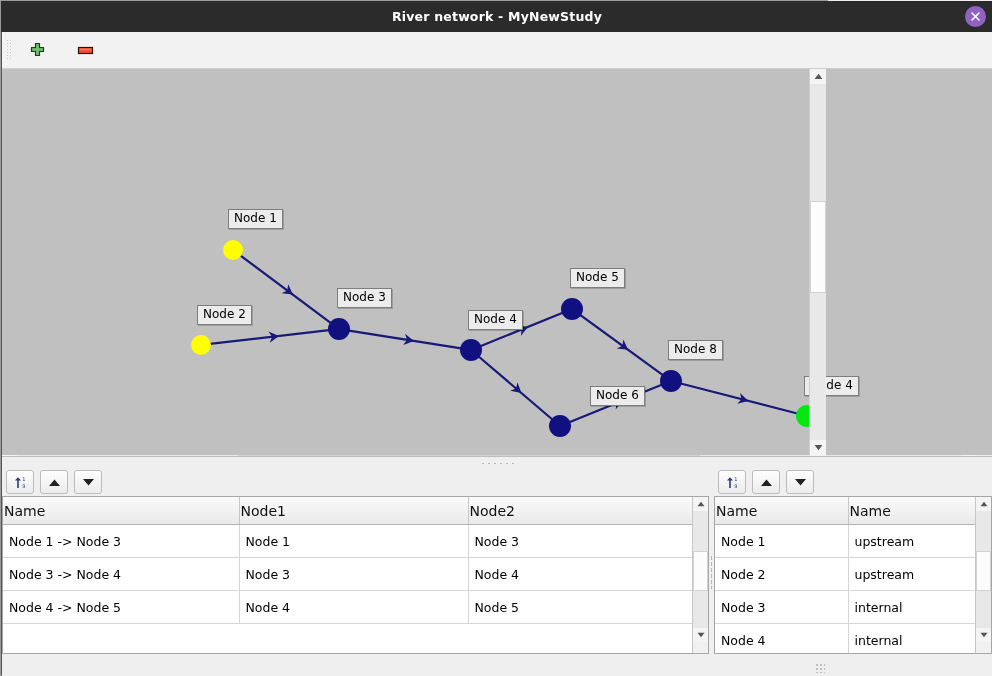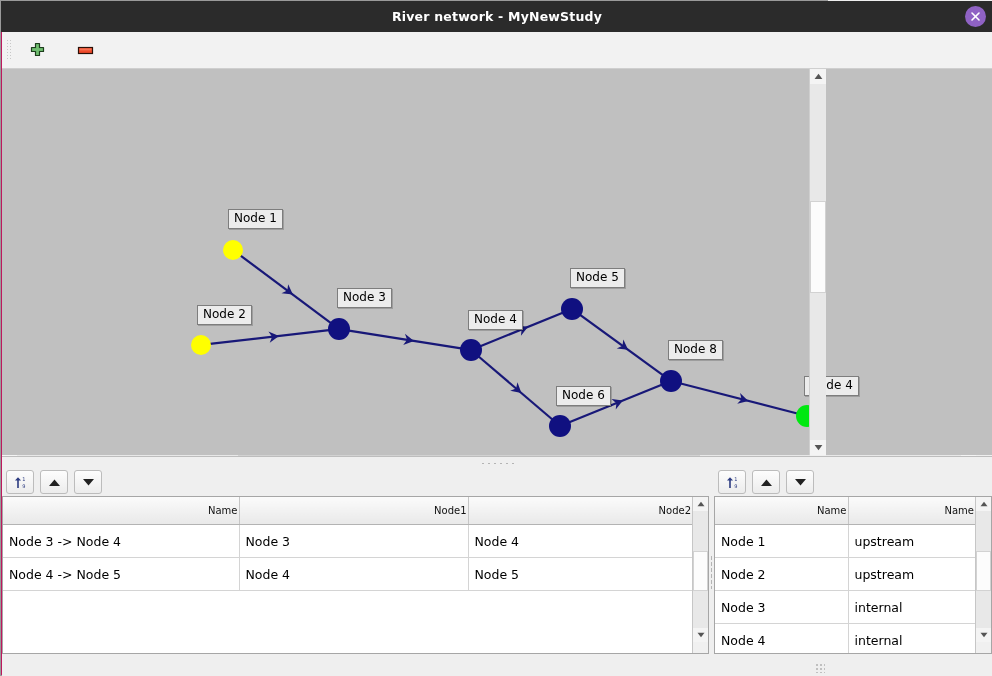--- a/index.html
+++ b/index.html
@@ -2,21 +2,21 @@
 <html><head>
 <meta charset="utf-8">
 <style>
   html,body{margin:0;padding:0;}
   body{
     width:992px;height:676px;overflow:hidden;
     font-family:"DejaVu Sans","Liberation Sans",sans-serif;
     font-size:12px;color:#000;background:#efefef;
   }
   #app{position:relative;width:828px;height:676px;box-sizing:border-box;
-       border:1px solid #9a9a9a;background:#be185d;}
+       border:1px solid #9a9a9a;background:#0f766e;}
 
   
   .titlebar{position:absolute;left:0;top:0;width:992px;height:31px;
     background:#2b2b2b;display:flex;align-items:center;justify-content:center;}
   .titlebar .title{color:#ffffff;font-size:12.5px;font-weight:bold;letter-spacing:.2px;}
   .closebtn{position:absolute;right:7px;top:5px;width:21px;height:21px;border-radius:50%;
     background:#8f62c4;display:flex;align-items:center;justify-content:center;cursor:pointer;}
   .closebtn svg{display:block;}
 
   
@@ -60,21 +60,21 @@
   .panel-tools{height:28px;display:flex;align-items:center;padding-left:4px;gap:6px;}
   .pbtn{width:28px;height:24px;box-sizing:border-box;border:1px solid #bcbcbc;border-radius:3px;
     background:linear-gradient(#fdfdfd,#ececec);display:flex;align-items:center;justify-content:center;cursor:pointer;}
 
   .tablebox{position:absolute;left:0;right:0;top:28px;bottom:22px;box-sizing:border-box;
     border:1px solid #a6a6a6;background:#ffffff;display:flex;}
   .tablescrollarea{flex:1 1 auto;overflow:hidden;}
   table.grid{border-collapse:collapse;width:100%;table-layout:fixed;}
   table.grid th{height:25px;background:linear-gradient(#fbfbfb,#e9e9e9);
     border-right:1px solid #c6c6c6;border-bottom:1px solid #b3b3b3;
-    font-weight:normal;font-size:10px;text-align:right;color:#111;}
+    font-weight:normal;font-size:14px;text-align:left;color:#111;}
   table.grid th:last-child{border-right:none;}
   table.grid td{height:30px;border-right:1px solid #d4d4d4;border-bottom:1px solid #d4d4d4;
     padding-left:6px;font-size:12.5px;color:#000;background:#fff;white-space:nowrap;overflow:hidden;}
   table.grid td:last-child{border-right:none;}
   .tbl-vscroll{flex:0 0 15px;background:#f0f0f0;border-left:1px solid #c6c6c6;position:relative;}
 </style>
 </head>
 <body>
 
 <div id="app">
@@ -140,21 +140,21 @@
           <circle cx="669" cy="312" r="11" fill="#101080"></circle>
           <circle cx="805" cy="347" r="11" fill="#00e810"></circle>
         </g>
     </svg>
     <div id="label-layer">
         <div class="nodelabel" style="left: 226px; top: 140px;">Node 1</div>
         <div class="nodelabel" style="left: 195px; top: 236px;">Node 2</div>
         <div class="nodelabel" style="left: 335px; top: 219px;">Node 3</div>
         <div class="nodelabel" style="left: 466px; top: 241px;">Node 4</div>
         <div class="nodelabel" style="left: 568px; top: 199px;">Node 5</div>
-        <div class="nodelabel" style="left: 554px; top: 317px;">Node 6</div>
+        <div class="nodelabel" style="left: 588px; top: 317px;">Node 6</div>
         <div class="nodelabel" style="left: 666px; top: 271px;">Node 8</div>
         <div class="nodelabel" style="left: 802px; top: 307px;">Node 4</div>
       </div>
   </div>
 
   <div class="vscroll">
     <div class="sb-arrow" style="height:15px;">
       <svg width="9" height="7" viewBox="0 0 9 7">
           <path d="M4.5 0.8 L8.4 6 L0.6 6 Z" fill="#555"></path>
         </svg>
@@ -220,20 +220,25 @@
               <col>
             </colgroup>
           <thead>
               <tr>
                 <th>Name</th>
                 <th>Node1</th>
                 <th>Node2</th>
               </tr>
             </thead>
           <tbody>
+              <tr>
+                <td>Node 1 -&gt; Node 3</td>
+                <td>Node 1</td>
+                <td>Node 3</td>
+              </tr>
               <tr>
                 <td>Node 3 -&gt; Node 4</td>
                 <td>Node 3</td>
                 <td>Node 4</td>
               </tr>
               <tr>
                 <td>Node 4 -&gt; Node 5</td>
                 <td>Node 4</td>
                 <td>Node 5</td>
               </tr>

